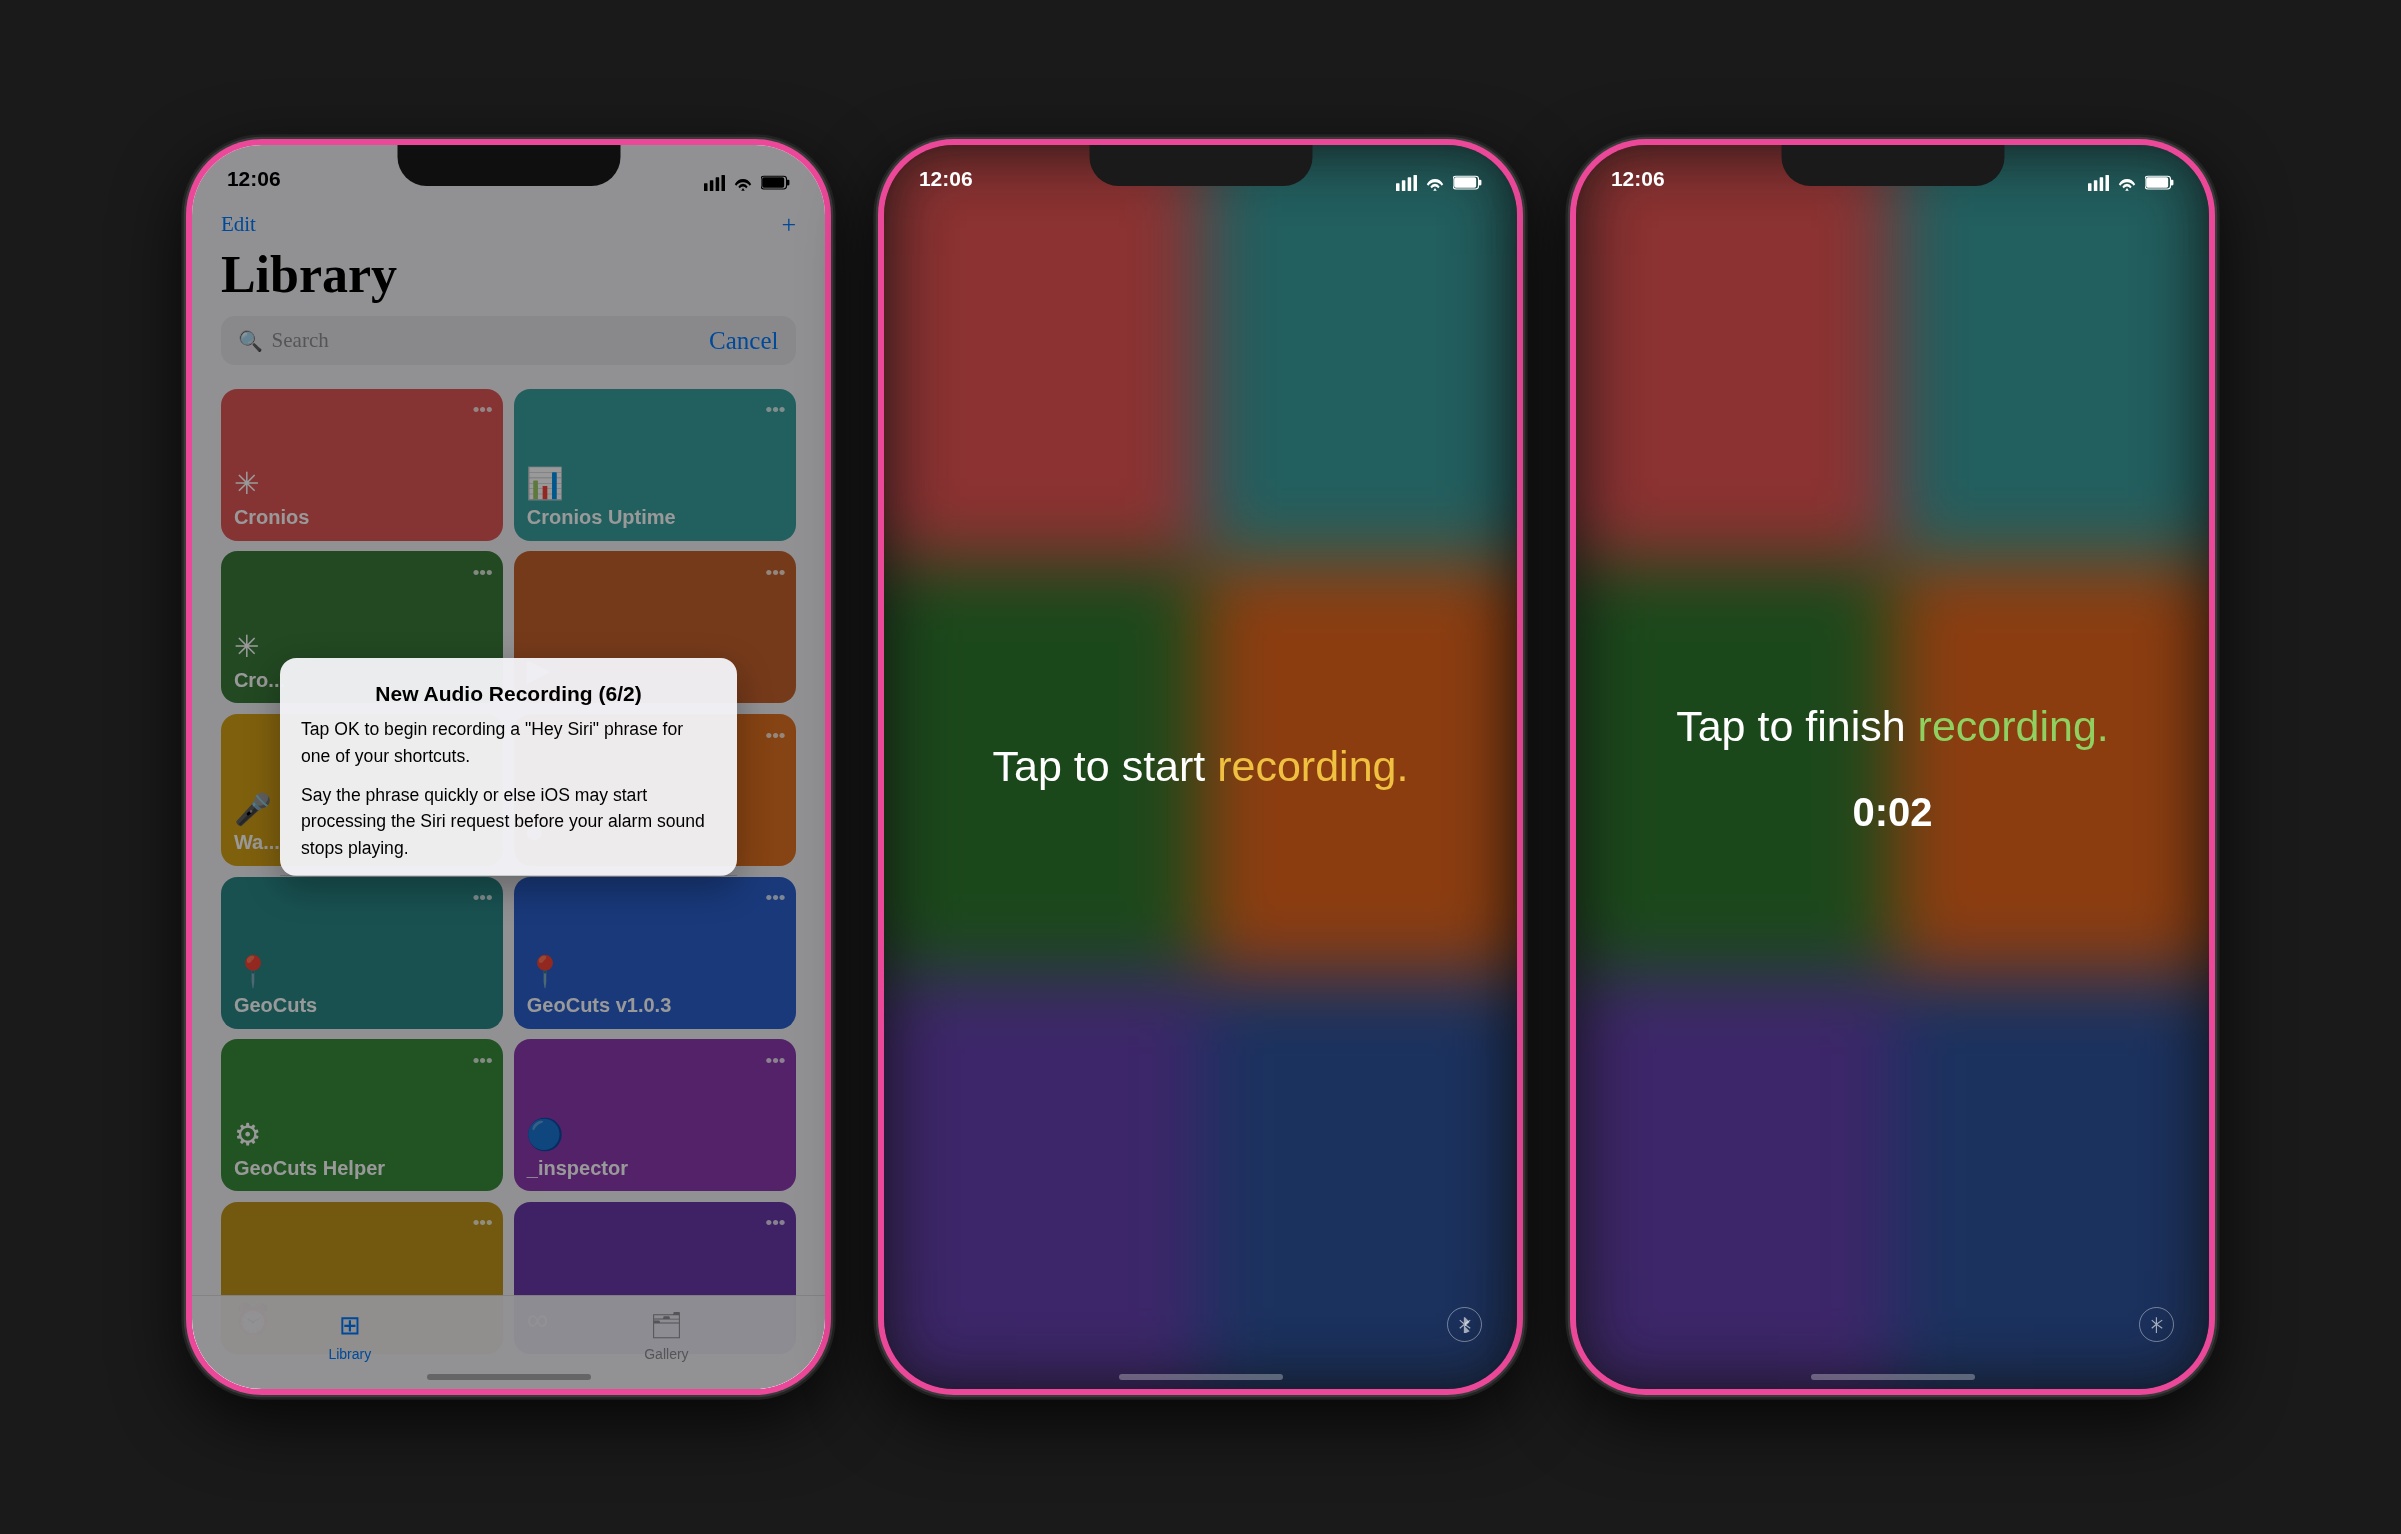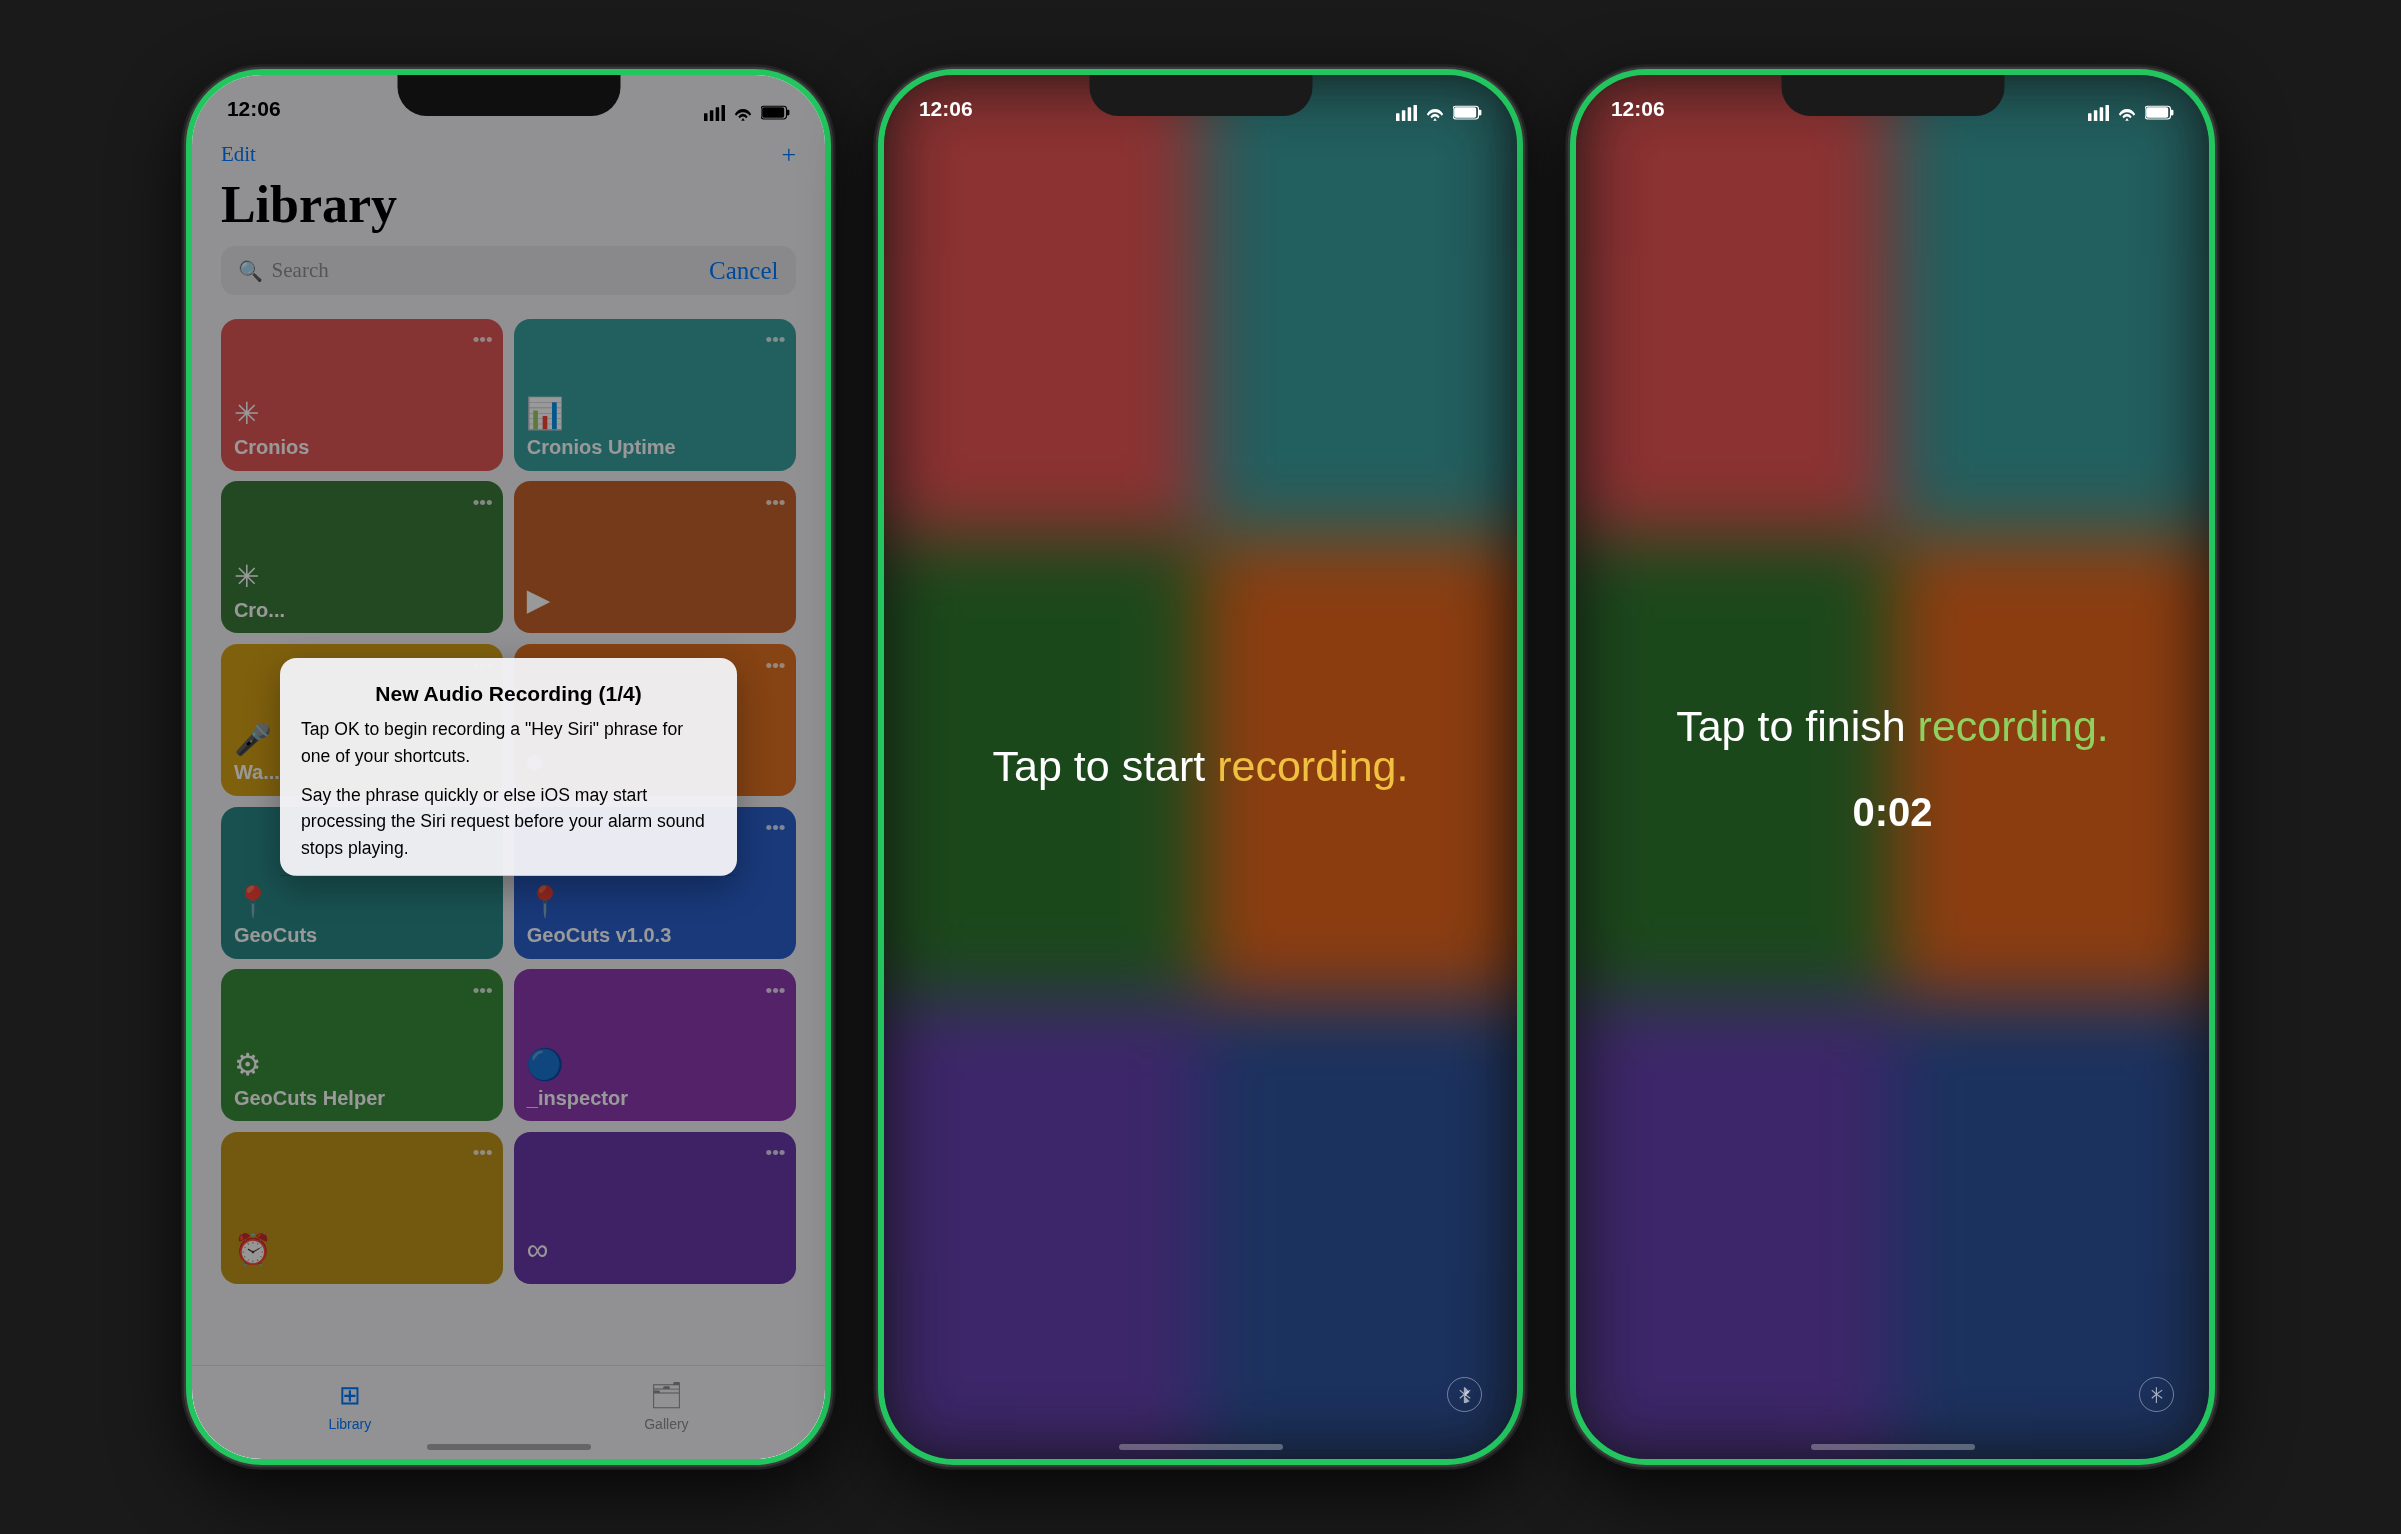--- a/index.html
+++ b/index.html
@@ -10,22 +10,22 @@
       align-items: center;
       width: 2401px;
       height: 1534px;
       font-family: -apple-system, 'SF Pro Display', 'Helvetica Neue', sans-serif;
       gap: 47px;
     }
 
     
     .phone {
       width: 645px;
-      height: 1396px;
-      background: #22c55e;
+      height: 1256px;
+      background: #ec4899;
       border-radius: 76px;
       position: relative;
       box-shadow:
         0 0 0 2.3px #3a3a3a,
         0 0 0 4.7px #222,
         0 23.5px 70px rgba(0,0,0,0.8);
       overflow: hidden;
     }
 
     
@@ -511,21 +511,21 @@
         <div class="shortcut-card card-purple2">
           <span class="card-menu">•••</span>
           <div class="card-icon">∞</div>
           <div class="card-name"></div>
         </div>
       </div>
     </div>
 
     <div class="dialog-overlay">
       <div class="dialog-box">
-        <div class="dialog-title">New Audio Recording (1/4)</div>
+        <div class="dialog-title">New Audio Recording (6/2)</div>
         <div class="dialog-body">
           <p style="margin-bottom:13px">Tap OK to begin recording a "Hey Siri" phrase for one of your shortcuts.</p>
           <p style="margin-bottom:13px">Say the phrase quickly or else iOS may start processing the Siri request before your alarm sound stops playing.</p>
         </div>
         <div class="dialog-divider"></div>
       </div>
     </div>
 
     <div class="tab-bar">
       <div class="tab-item">

